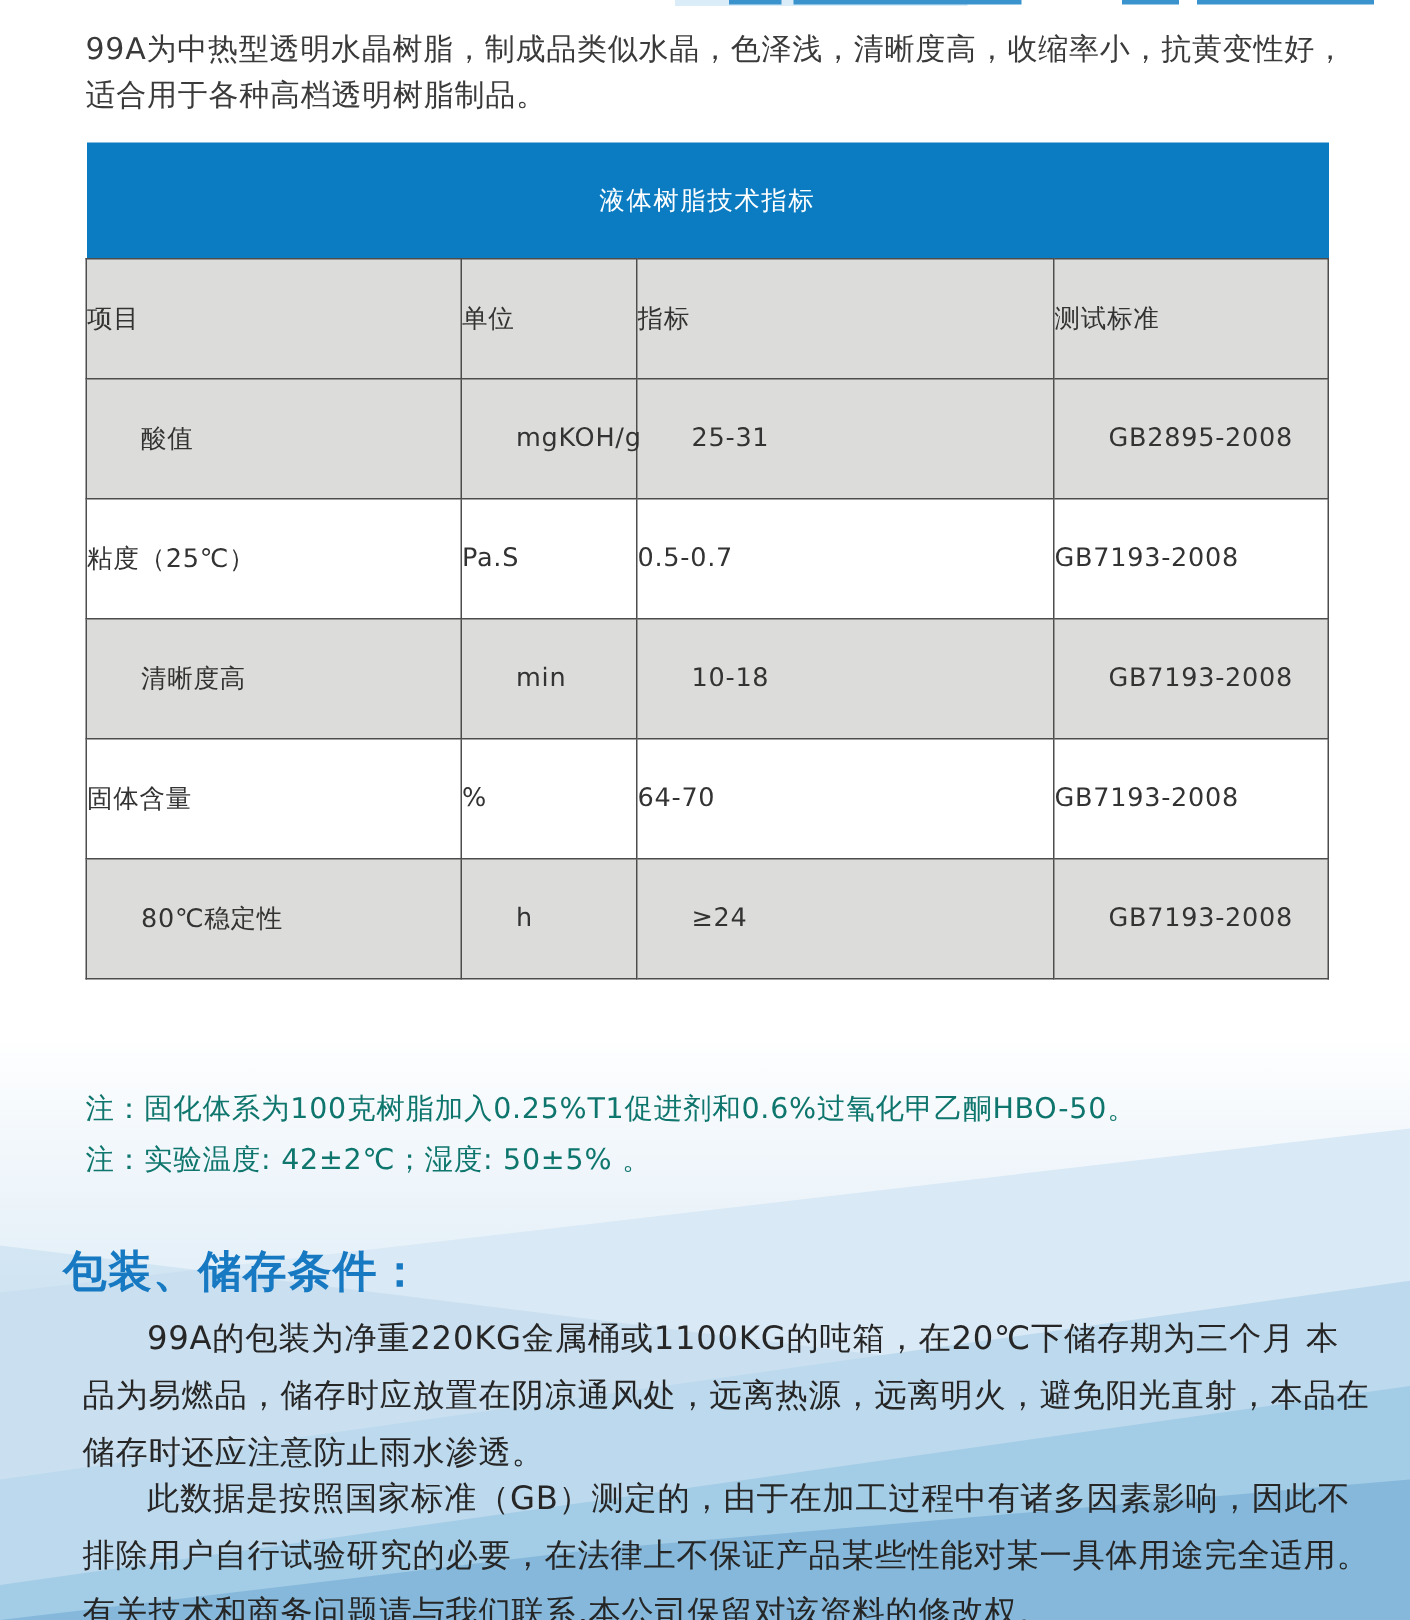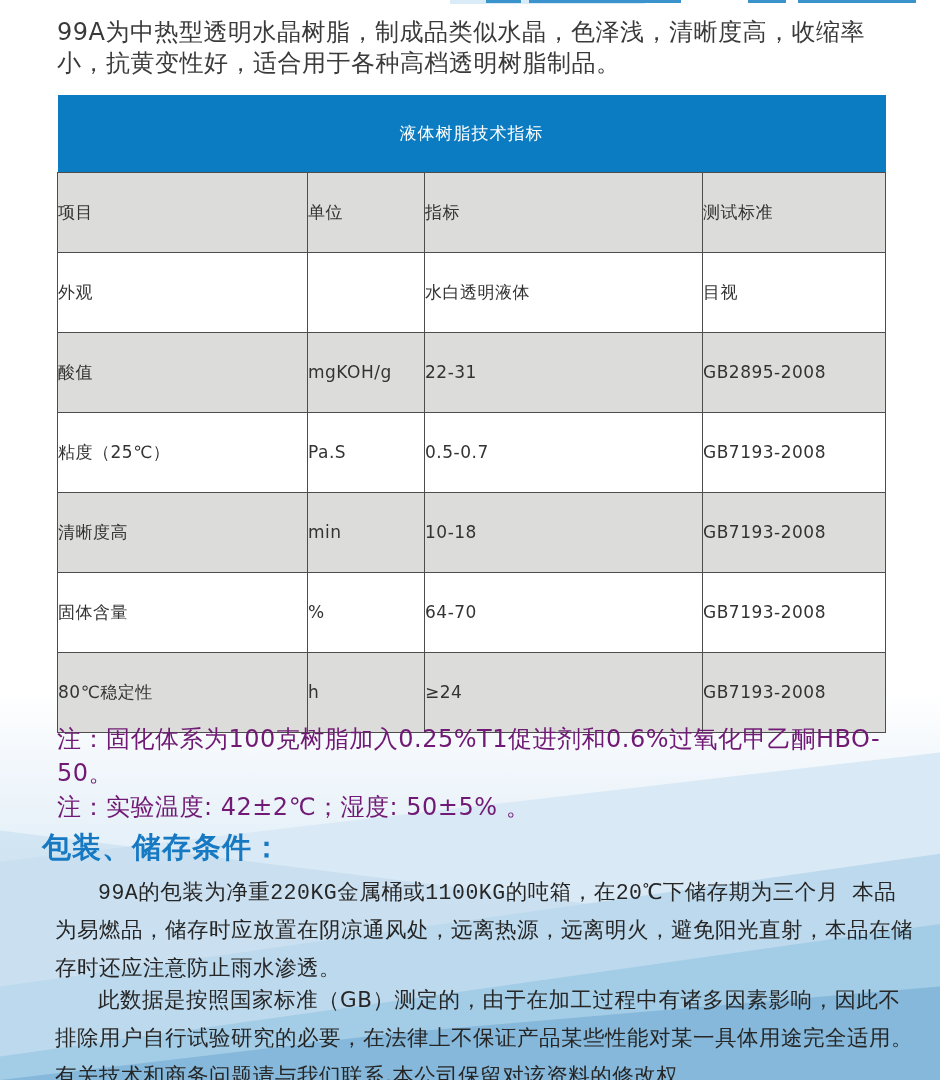--- a/index.html
+++ b/index.html
@@ -30,66 +30,66 @@
   .bg-layer { position: absolute; left: 0; top: 0; width: 100%; height: 100%; }
   .bg-a { background: #d9e9f5; clip-path: polygon(0 44%, 100% 16%, 100% 100%, 0 100%); }
   .bg-x { background: rgba(176, 209, 233, 0.35); clip-path: polygon(0 36%, 100% 66%, 100% 100%, 0 100%); }
   .bg-b { background: #bdd9ed; clip-path: polygon(0 76%, 100% 42%, 100% 100%, 0 100%); }
   .bg-c { background: #a3cce6; clip-path: polygon(0 94%, 100% 60%, 100% 100%, 0 100%); }
   .bg-d { background: #85b8da; clip-path: polygon(0 100%, 42% 88%, 100% 76%, 100% 100%); }
 
   
   .intro {
     position: absolute; left: 57px; top: 17px; width: 852px;
-    font-size: 24px; line-height: 31px; color: #3a3a3a;
+    font-size: 20px; line-height: 31px; color: #3a3a3a;
     letter-spacing: 0.5px;
   }
 
   
   .spec-table {
     position: absolute; left: 57px; top: 95px; width: 828px;
     border-collapse: collapse; table-layout: fixed;
   }
   .spec-table th.title-cell {
     background: #0b7cc1; color: #ffffff; font-weight: normal;
     height: 77px; font-size: 17px; text-align: center;
     border: none; letter-spacing: 1px;
   }
   .spec-table td {
     border: 1px solid #4d4d4d;
     height: 80px; vertical-align: middle;
     font-size: 17px; color: #333333; letter-spacing: 0.5px;
   }
   .spec-table tr.col-head td { background: #dcdcda; }
   .spec-table tr.row-even td { background: #ffffff; }
-  .spec-table tr.row-odd td { background: #dcdcda; }
+  .spec-table tr.row-odd td { background: #dcdcda; padding-left: 36px; }
   .col-item { width: 250px; }
   .col-unit { width: 117px; }
   .col-spec { width: 278px; }
   .col-std  { width: 183px; }
 
   
   .notes {
     position: absolute; left: 57px; top: 722px; width: 860px;
-    font-size: 24px; line-height: 34px; color: #701a75;
+    font-size: 19px; line-height: 34px; color: #0f766e;
     letter-spacing: 0.5px;
   }
 
   
   .section-heading {
     position: absolute; left: 42px; top: 828px;
     font-size: 29px; font-weight: bold; color: #1779c2;
     letter-spacing: 1px;
   }
   .body-para {
     position: absolute; left: 55px; width: 858px;
     font-size: 21.5px; line-height: 38px; color: #262626;
     text-indent: 2em; letter-spacing: 0.5px;
   }
-  .para-1 { top: 874px; font-family: Liberation Mono, monospace; }
+  .para-1 { top: 874px; }
   .para-2 { top: 981px; }
 </style>
 </head>
 <body>
 
 <div class="page">
 
   <div class="bg-bottom">
     <div class="bg-layer bg-a"></div>
     <div class="bg-layer bg-x"></div>
@@ -116,30 +116,24 @@
     <tbody>
         <tr>
       <th class="title-cell" colspan="4">液体树脂技术指标</th>
     </tr>
     <tr class="col-head">
       <td>项目</td>
       <td>单位</td>
       <td>指标</td>
       <td>测试标准</td>
     </tr>
-    <tr class="row-even">
-      <td>外观</td>
-      <td></td>
-      <td>水白透明液体</td>
-      <td>目视</td>
-    </tr>
     <tr class="row-odd">
       <td>酸值</td>
       <td>mgKOH/g</td>
-      <td>22-31</td>
+      <td>25-31</td>
       <td>GB2895-2008</td>
     </tr>
     <tr class="row-even">
       <td>粘度（25℃）</td>
       <td>Pa.S</td>
       <td>0.5-0.7</td>
       <td>GB7193-2008</td>
     </tr>
     <tr class="row-odd">
       <td>清晰度高</td>

